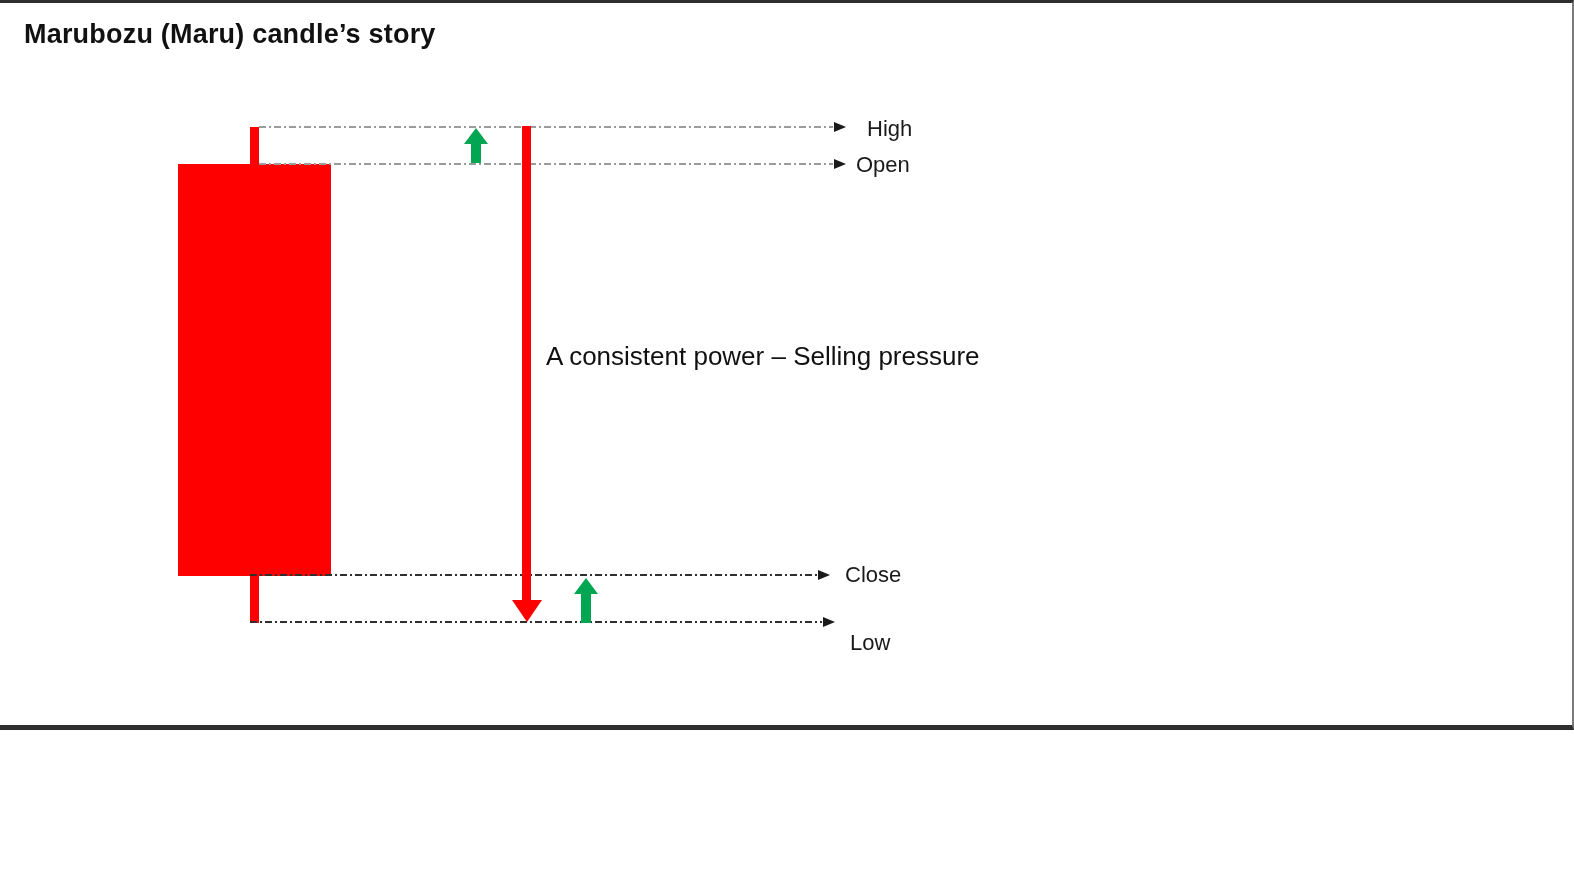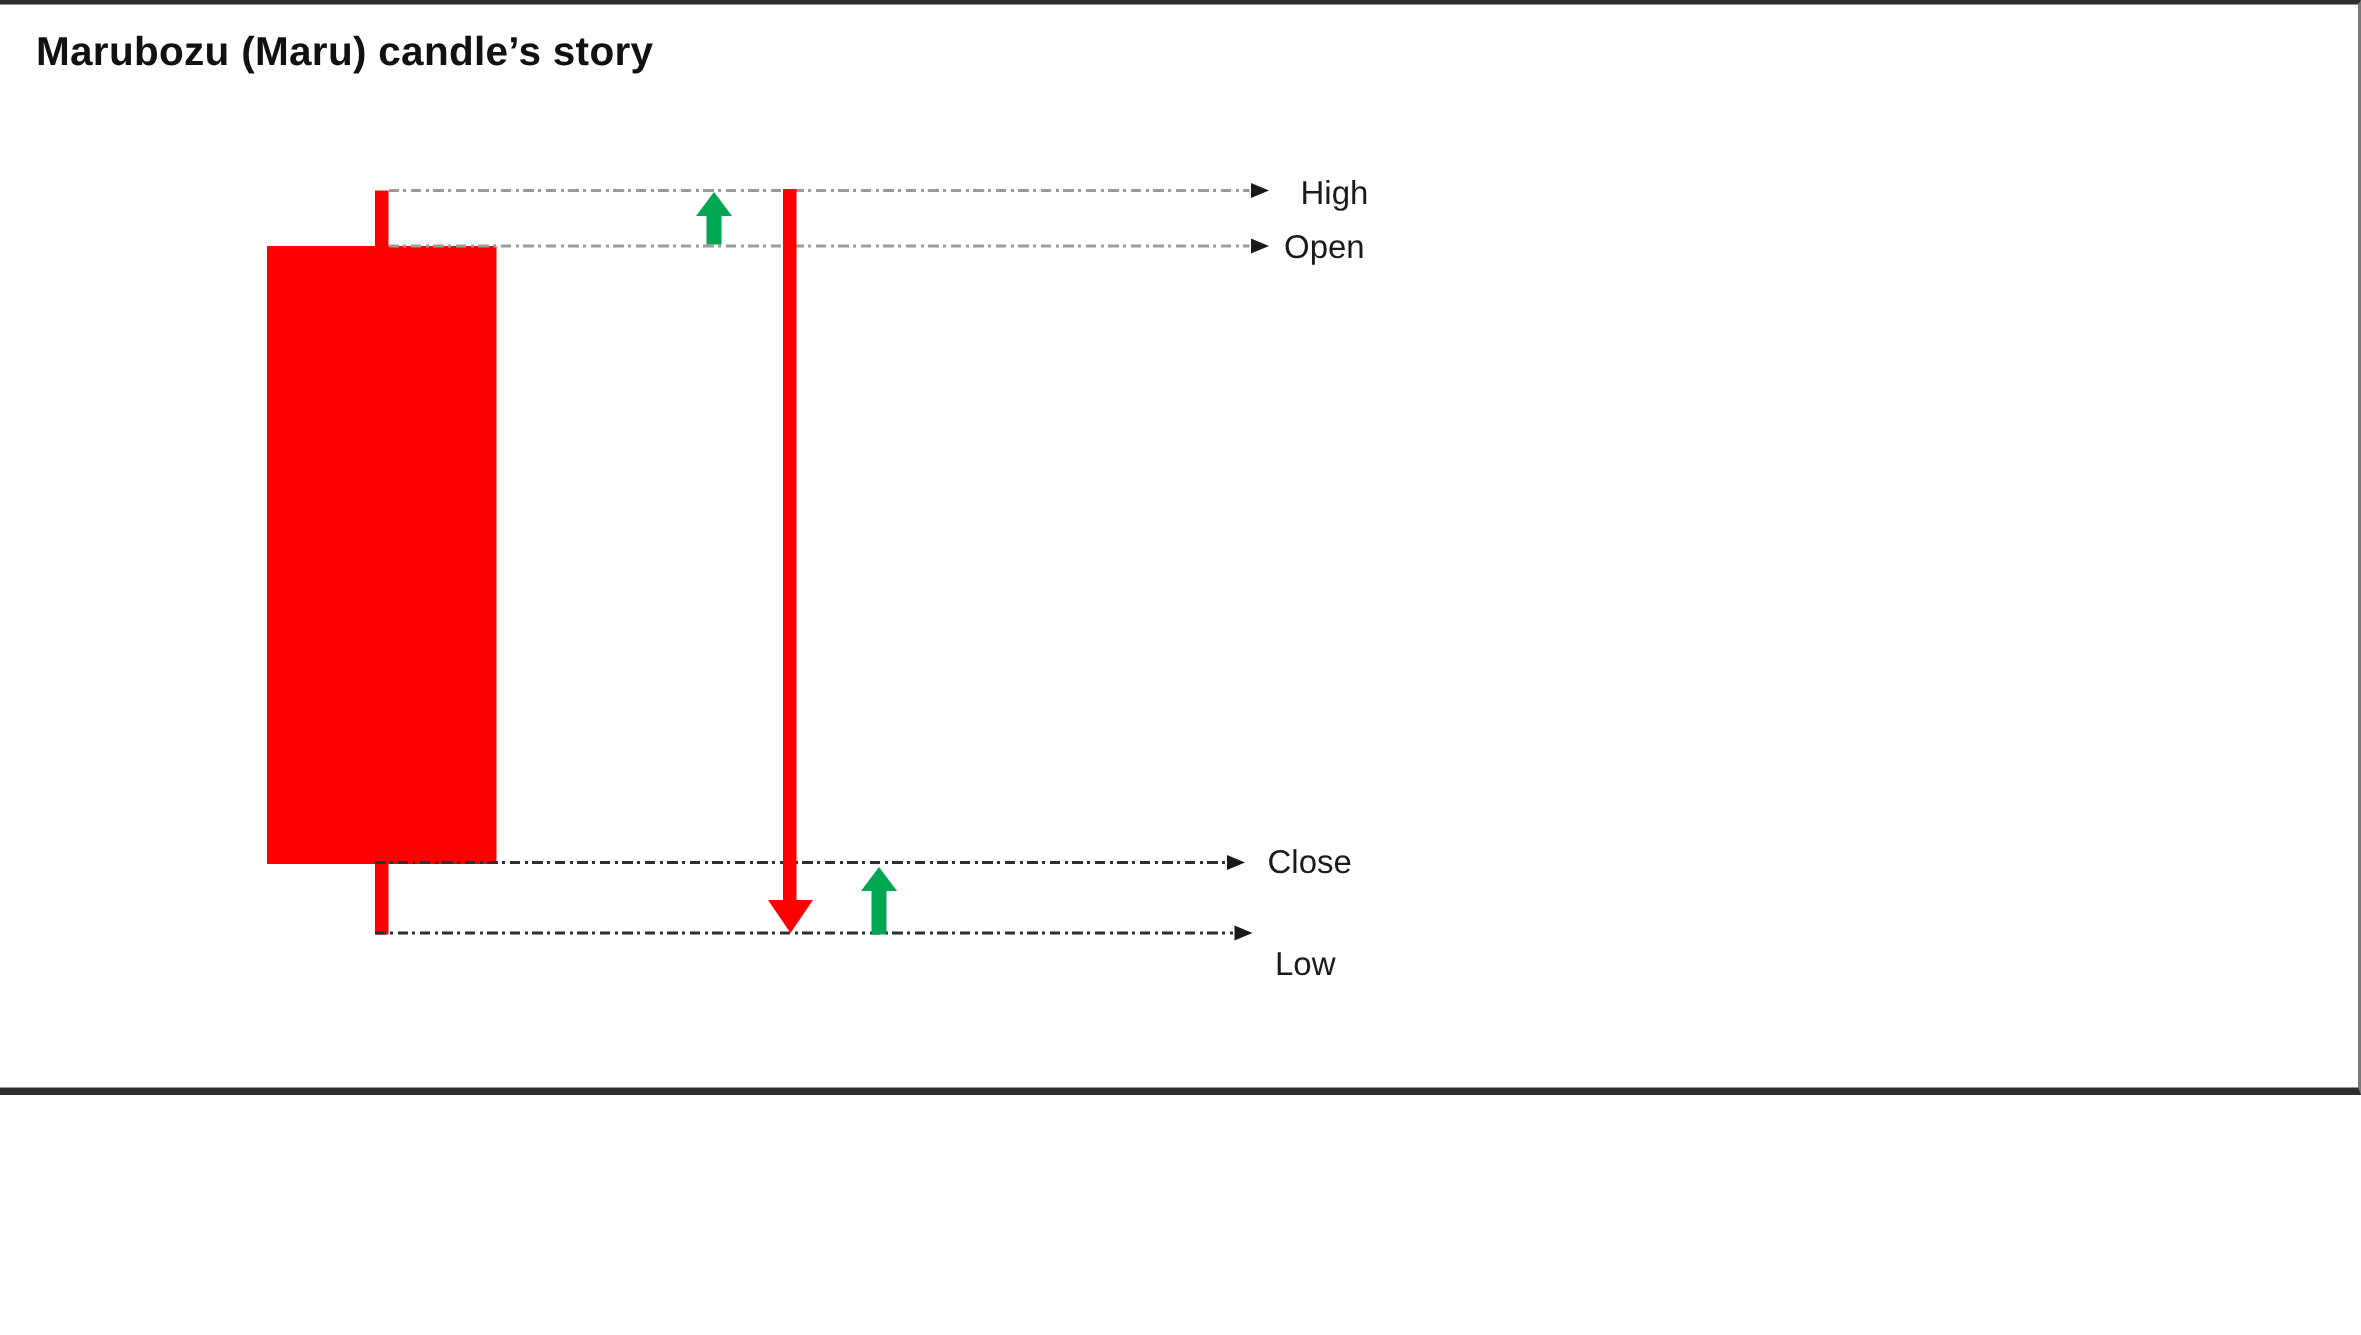--- a/index.html
+++ b/index.html
@@ -95,15 +95,16 @@
   <div class="lvl-label lbl-low">Low</div>
 
   <div class="red-arrow-shaft"></div>
   <div class="red-arrow-head"></div>
 
   <div class="green-head g1-head"></div>
   <div class="green-shaft g1-shaft"></div>
   <div class="green-head g2-head"></div>
   <div class="green-shaft g2-shaft"></div>
 
+  <div class="annotation">A consistent power – Selling pressure</div>
 
 
 </div>
 
 </body></html>

